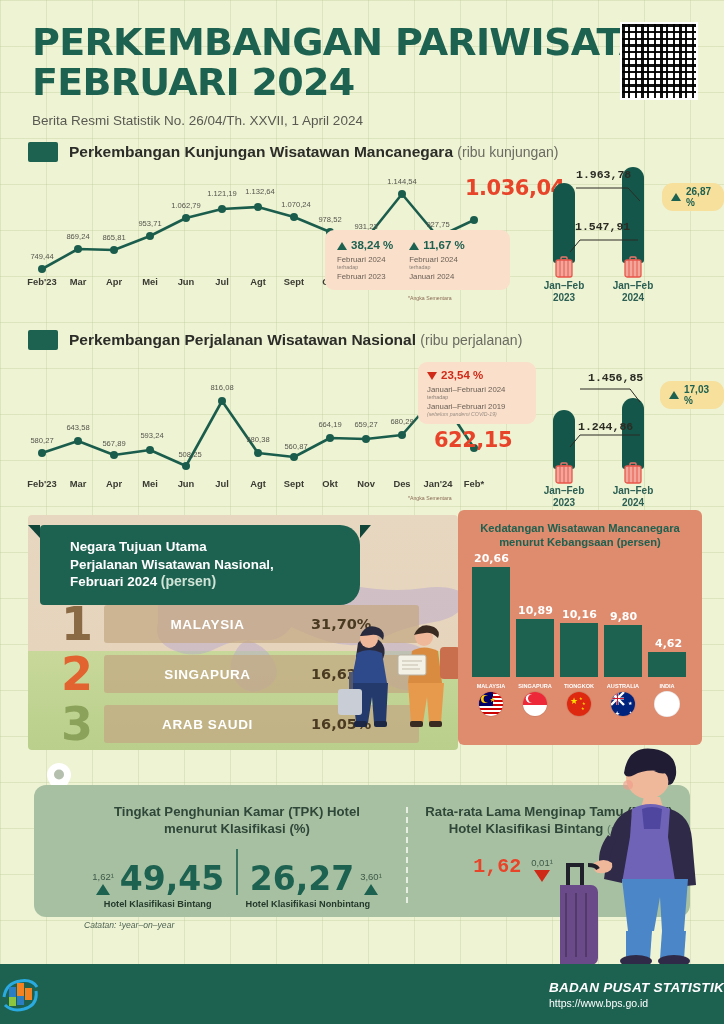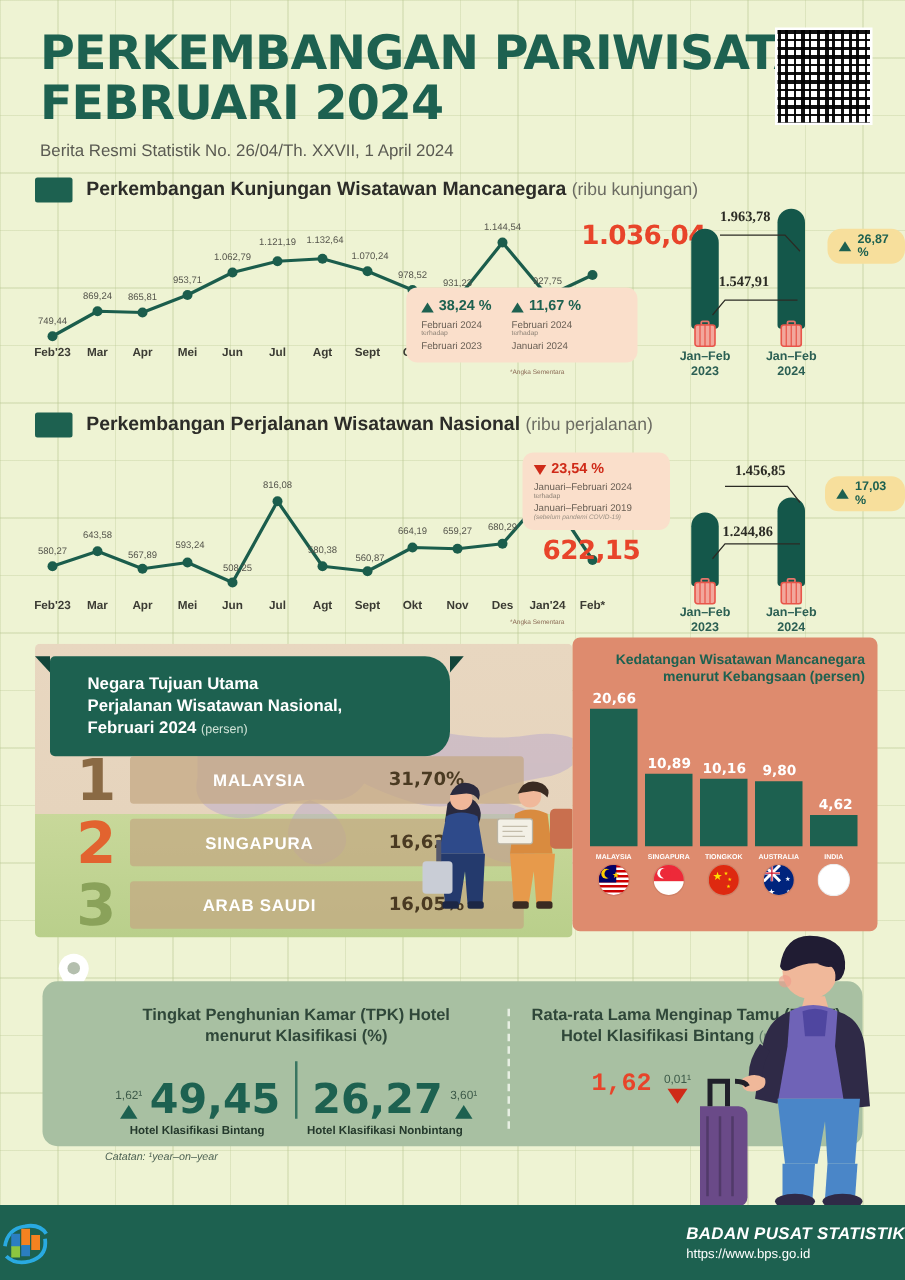--- a/index.html
+++ b/index.html
@@ -62,38 +62,38 @@
   .pctbox .hd.down { color:#cf2a18; }
   .tri-up { width:0;height:0;border-left:5px solid transparent;border-right:5px solid transparent;border-bottom:8px solid #1d6150; }
   .tri-dn { width:0;height:0;border-left:5px solid transparent;border-right:5px solid transparent;border-top:8px solid #cf2a18; }
   .pctbox .d1 { font-size:7.8px; color:#6a6055; margin-top:2px; }
   .pctbox .d0 { font-size:5.4px; color:#8c8175; }
   .pctbox .d2 { font-size:5.2px; color:#9a8f82; font-style:italic; }
   
   .cols { position:absolute; }
   .col-bar { position:absolute; width:22px; background:#14574a; border-radius:11px 11px 3px 3px; }
   .col-cap { position:absolute; text-align:center; font-size:10px; color:#2b5f53; font-weight:700; line-height:1.22; width:70px;}
-  .col-val { position:absolute; font-size:11.5px; font-weight:800; color:#2b2b24; font-family:Liberation Serif, serif;}
+  .col-val { position:absolute; font-size:11.5px; font-weight:800; color:#2b2b24; font-family:Liberation Mono, monospace;}
   .badge {
     position:absolute; background:#f7df9c; border-radius:11px;
     padding:3px 9px; display:flex; align-items:center; gap:5px;
     font-size:10px; font-weight:800; color:#1d6150;
   }
   .suitcase { position:absolute; width:20px; height:22px; }
   
   .np { position:absolute; left:28px; top:515px; width:430px; height:235px; overflow:hidden; border-radius:4px;}
   .np-bg { position:absolute; inset:0; background:linear-gradient(to bottom,#e8d7c0 0%,#e6d4bd 58%,#c8d89a 58%,#b9cf8b 100%); }
   .np-map { position:absolute; left:120px; top:55px; width:330px; height:130px; opacity:.55;}
   .np-ribbon {
     position:absolute; left:12px; top:10px; width:320px; height:80px;
     background:#1d6150; border-radius:4px 20px 20px 4px;
     padding:13px 0 0 30px; color:#fff;
   }
   .np-ribbon .r1 { font-size:13.4px; font-weight:700; line-height:17.5px; }
-  .np-ribbon .r1 em { font-style:normal; font-weight:400; font-size:10px; color:#cfe3d7;text-align:right;}
+  .np-ribbon .r1 em { font-style:normal; font-weight:700; font-size:14px; color:#cfe3d7;text-align:right;}
   .np-ribbon::before {
     content:""; position:absolute; left:-12px; top:0; border-width:0 12px 13px 0;
     border-style:solid; border-color:transparent #12453a transparent transparent;
   }
   .np-ribbon::after {
     content:""; position:absolute; right:-11px; top:0; border-width:0 0 13px 11px;
     border-style:solid; border-color:transparent transparent transparent #12453a;
   }
   .rankrow { position:absolute; display:flex; align-items:center; height:38px; }
   .rankrow .num {
@@ -101,21 +101,21 @@
     line-height:38px; width:56px; text-align:center; letter-spacing:-2px;
   }
   .rankrow .bar {
     height:38px; width:315px; border-radius:3px;
     display:flex; align-items:center; background:rgba(196,168,130,.72);
   }
   .rankrow .cname { flex:1; text-align:center; color:#fff; font-size:13.5px; font-weight:700; letter-spacing:.6px;}
   .rankrow .cval { width:108px; color:#4a3a22; font-size:14.5px; font-weight:800; font-family:"DejaVu Sans", sans-serif;}
   
   .kb { position:absolute; left:458px; top:510px; width:244px; height:235px; background:#de8b6e; border-radius:6px; }
-  .kb h3 { text-align:right; color:#1d6150; font-size:11.2px; font-weight:700; line-height:14px; padding:11px 10px 0; }
+  .kb h3 { text-align:center; color:#1d6150; font-size:11.2px; font-weight:700; line-height:14px; padding:11px 10px 0; }
   .kb-chart { position:absolute; left:12px; top:48px; width:220px; height:145px; }
   .kbbar { position:absolute; bottom:26px; width:38px; background:#1d6150; }
   .kbval { position:absolute; font-size:11px; font-weight:800; color:#fff; font-family:"DejaVu Sans", sans-serif;}
   .kbcat { position:absolute; bottom:14px; font-size:5.6px; color:#fff; font-weight:700; text-align:center; width:46px;}
   .flag { position:absolute; bottom:-14px; width:26px; height:26px; border-radius:50%; overflow:hidden; border:1px solid rgba(0,0,0,.07);}
   
   .bot { position:absolute; left:34px; top:785px; width:656px; height:132px;
          background:#a8c0a2; border-radius:12px; }
   .pin { position:absolute; left:46px; top:762px; width:26px; height:34px; }
   .tpk { position:absolute; left:34px; top:18px; width:338px; text-align:center;}

